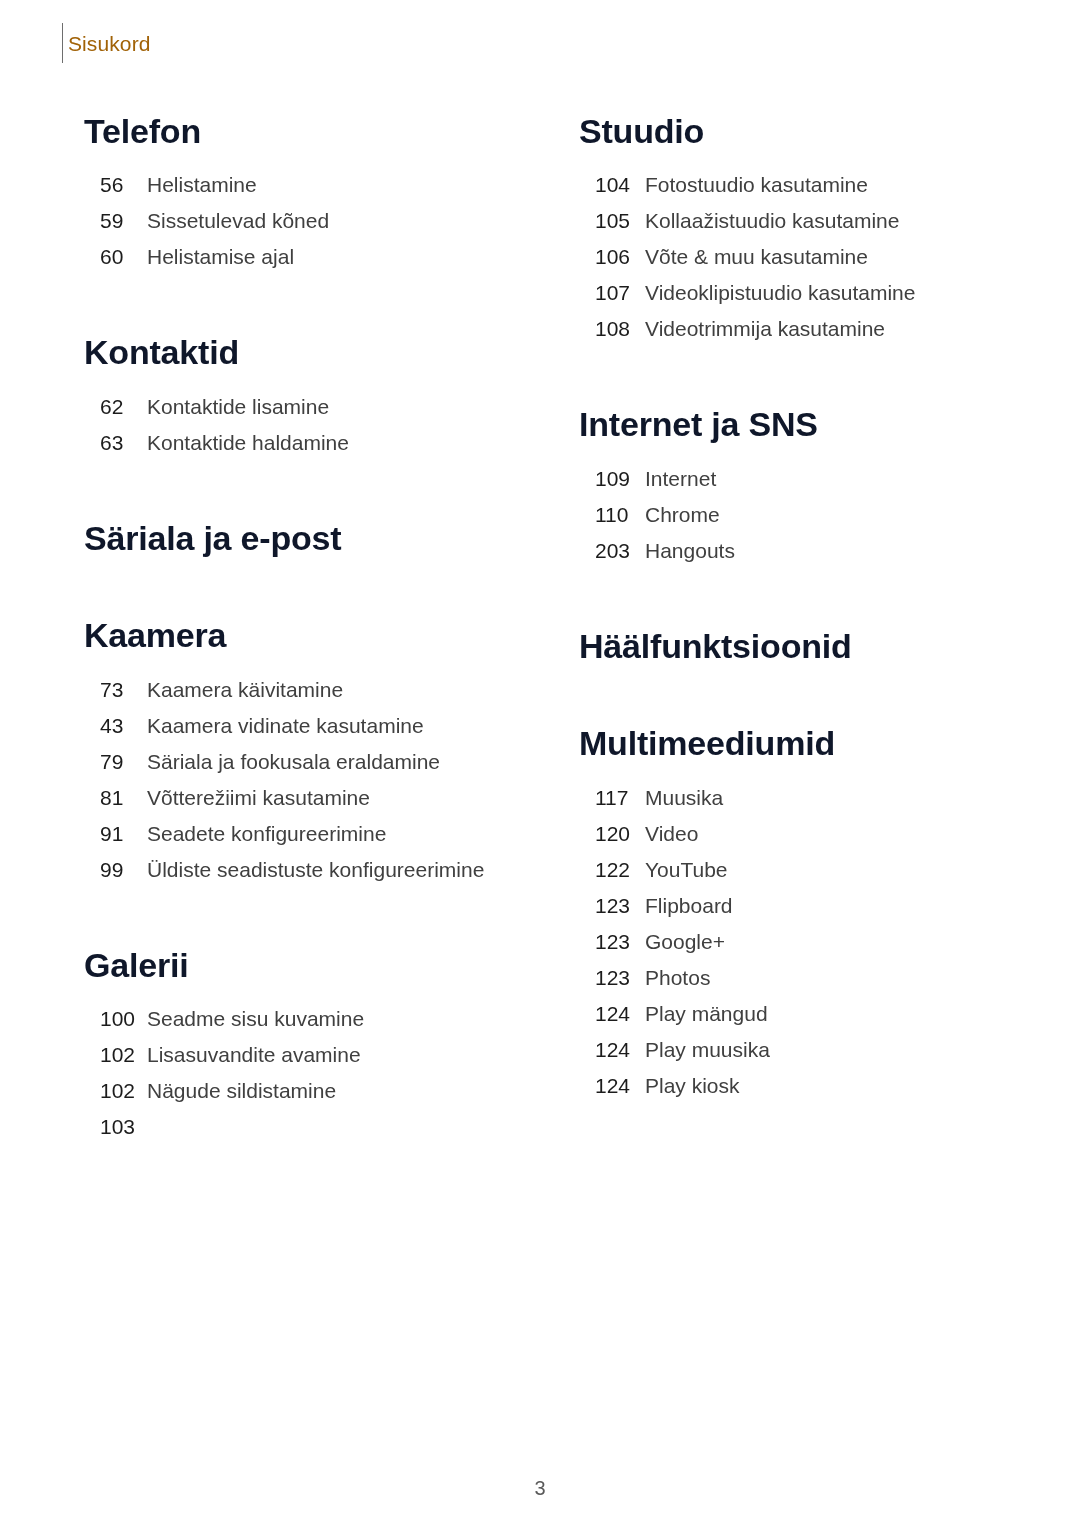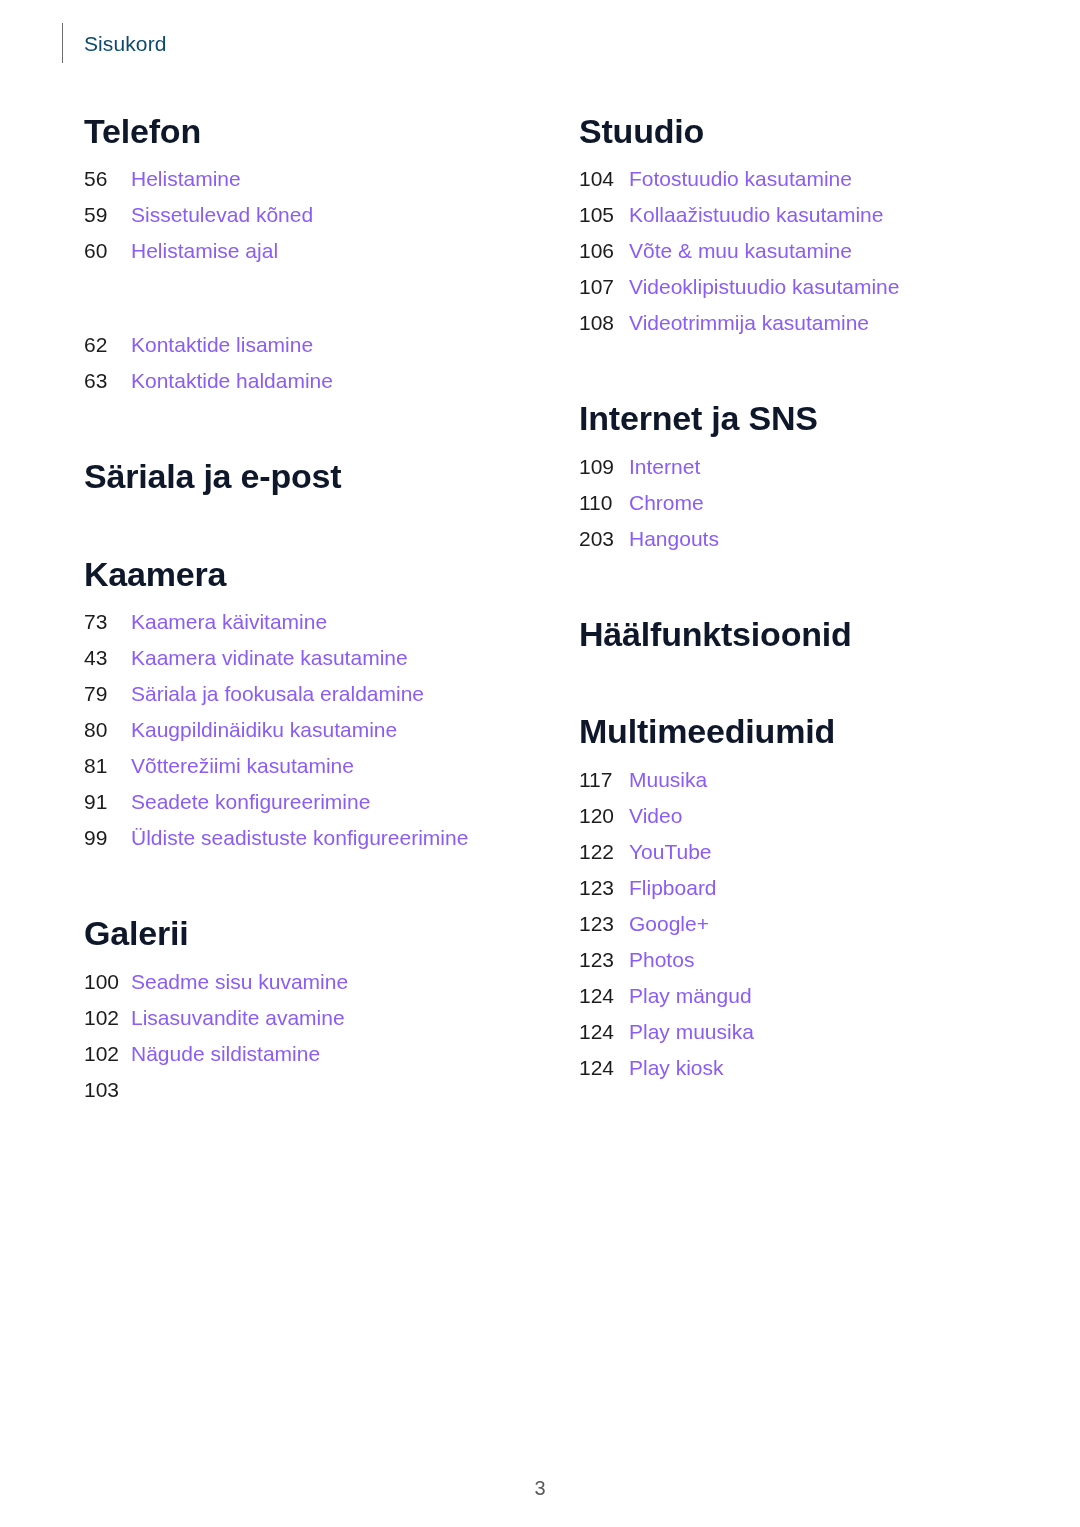--- a/index.html
+++ b/index.html
@@ -25,23 +25,23 @@
     align-items: center;
     height: 42px;
   }
   .header-rule {
     width: 1px;
     height: 40px;
     background: #6e6e6e;
     flex: 0 0 auto;
   }
   .header-title {
-    margin-left: 21px;
+    margin-left: 5px;
     font-size: 21px;
-    color: #0c4a6e;
+    color: #a16207;
     font-weight: 400;
     letter-spacing: 0.1px;
     line-height: 1;
     white-space: nowrap;
   }
 
   
   .toc-columns {
     position: absolute;
     left: 0;
@@ -61,39 +61,39 @@
   .section-title {
     font-size: 34px;
     font-weight: 700;
     color: #0f172a;
     line-height: 1.16;
     margin: 0 0 10px 0;
     white-space: nowrap;
     letter-spacing: -0.2px;
   }
 
-  .toc-entries { margin: 0; padding: 0; list-style: none; }
+  .toc-entries { margin: 16px; padding: 0; list-style: none; }
 
   .toc-entry {
     display: flex;
     align-items: baseline;
     font-size: 21px;
     line-height: 36px;
     color: #1c1c1c;
     font-weight: 400;
     white-space: nowrap;
   }
   .entry-page {
     flex: 0 0 auto;
     text-align: left;
     color: #1c1c1c;
   }
   .entry-label {
     flex: 0 1 auto;
-    color: #8b5cf6;
+    color: #404040;
   }
 
   
   .toc-col.left  .entry-page  { width: 47px; }
   .toc-col.right .entry-page  { width: 50px; }
 
   
   .folio {
     position: absolute;
     left: 0;
@@ -126,20 +126,21 @@
             <span class="entry-page">59</span>
             <span class="entry-label">Sissetulevad kõned</span>
           </li>
           <li class="toc-entry">
             <span class="entry-page">60</span>
             <span class="entry-label">Helistamise ajal</span>
           </li>
         </ul>
       </div>
       <div class="toc-section">
+        <div class="section-title">Kontaktid</div>
         <ul class="toc-entries">
           <li class="toc-entry">
             <span class="entry-page">62</span>
             <span class="entry-label">Kontaktide lisamine</span>
           </li>
           <li class="toc-entry">
             <span class="entry-page">63</span>
             <span class="entry-label">Kontaktide haldamine</span>
           </li>
         </ul>
@@ -156,24 +157,20 @@
           </li>
           <li class="toc-entry">
             <span class="entry-page">43</span>
             <span class="entry-label">Kaamera vidinate kasutamine</span>
           </li>
           <li class="toc-entry">
             <span class="entry-page">79</span>
             <span class="entry-label">Säriala ja fookusala eraldamine</span>
           </li>
           <li class="toc-entry">
-            <span class="entry-page">80</span>
-            <span class="entry-label">Kaugpildinäidiku kasutamine</span>
-          </li>
-          <li class="toc-entry">
             <span class="entry-page">81</span>
             <span class="entry-label">Võtterežiimi kasutamine</span>
           </li>
           <li class="toc-entry">
             <span class="entry-page">91</span>
             <span class="entry-label">Seadete konfigureerimine</span>
           </li>
           <li class="toc-entry">
             <span class="entry-page">99</span>
             <span class="entry-label">Üldiste seadistuste konfigureerimine</span>

